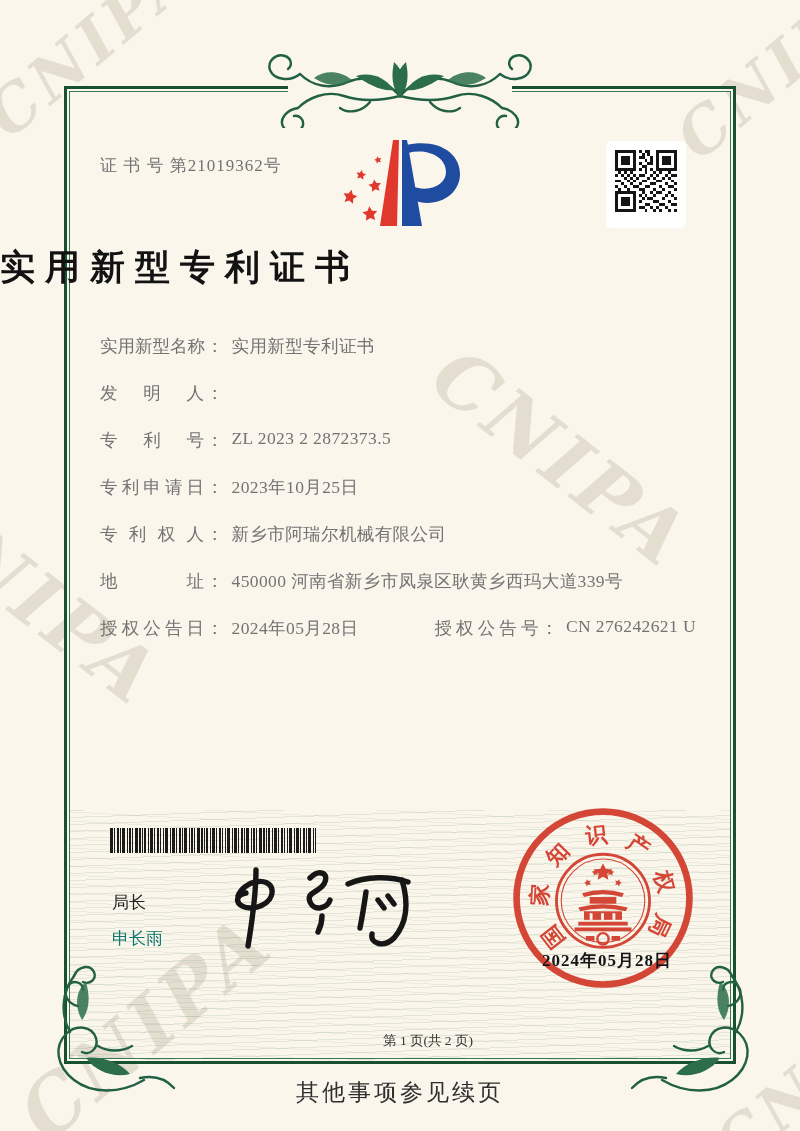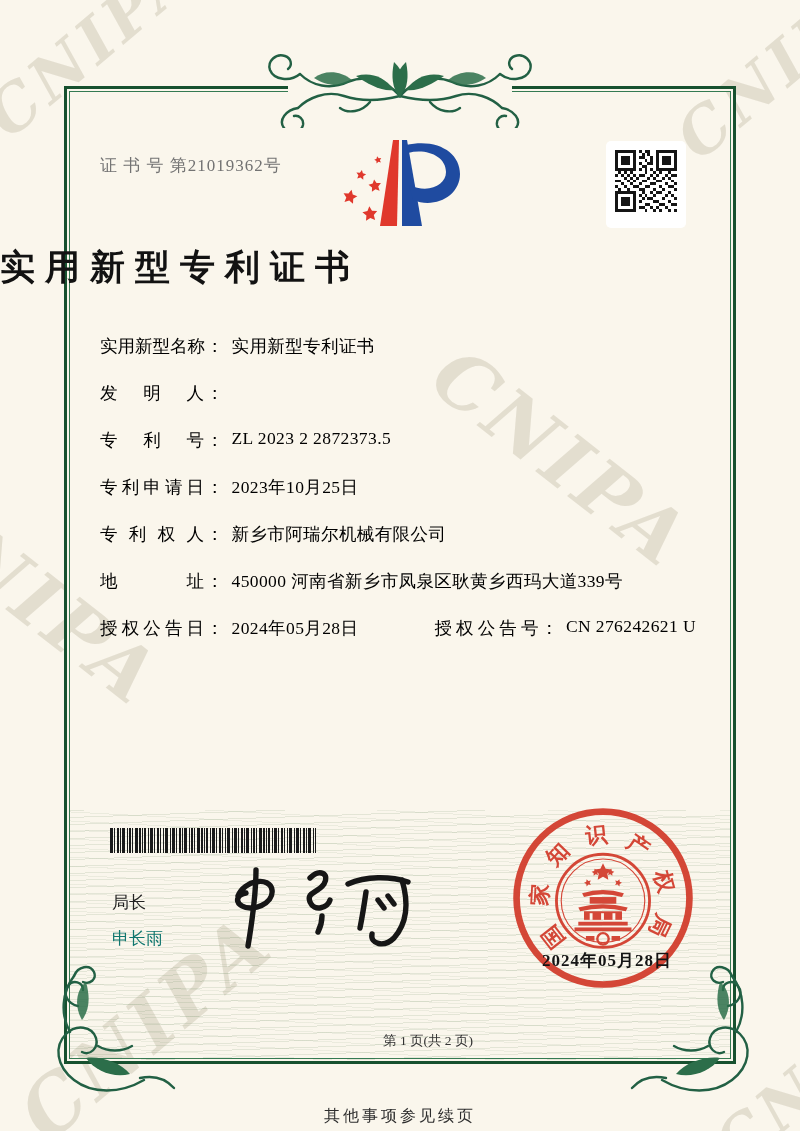--- a/index.html
+++ b/index.html
@@ -20,43 +20,43 @@
   .orn-bl{position:absolute;left:26px;top:962px;}
   .orn-br{position:absolute;left:630px;top:962px;transform:scaleX(-1);}
   
   .cert-number{position:absolute;left:100px;top:154px;font-size:17px;letter-spacing:1px;color:#737373;}
   .logo{position:absolute;left:336px;top:136px;}
   .qr-pad{position:absolute;left:606px;top:141px;width:80px;height:87px;background:#fff;border-radius:5px;}
   .qr{position:absolute;left:615px;top:150px;}
   .title{position:absolute;left:0;top:244px;width:100%;text-align:left;font-size:35px;
          font-weight:bold;letter-spacing:10px;color:#121212;}
   
-  .fields{position:absolute;left:100px;top:334px;font-size:17.5px;color:#000000;}
+  .fields{position:absolute;left:100px;top:334px;font-size:17.5px;color:#737373;}
   .frow{height:47px;display:flex;align-items:flex-start;white-space:nowrap;}
   .flabel{display:inline-block;width:104px;text-align:justify;text-align-last:justify;}
   .fcolon{margin:0 8px 0 2px;}
   .fvalue{letter-spacing:.4px;}
   .fpair2{margin-left:76px;display:flex;}
   
   .paras{position:absolute;left:92px;top:650px;width:620px;font-size:15.5px;line-height:27.5px;
          text-align:justify;color:#3a3a3a;}
   .paras p{margin:0;text-indent:2em;}
   
   .barcode{position:absolute;left:110px;top:828px;}
   .sig-title{position:absolute;left:112px;top:891px;font-family:Liberation Mono, monospace;
              font-size:17px;color:#222;text-align:center;}
   .sig-name{position:absolute;left:112px;top:927px;font-family:"Liberation Sans","DejaVu Sans",sans-serif;
             font-size:17px;color:#0f766e;}
   .signature{position:absolute;left:226px;top:856px;}
   .seal{position:absolute;left:508px;top:803px;width:190px;height:190px;}
   .seal-date{position:absolute;left:542px;top:949px;font-size:17px;font-weight:bold;color:#141414;
              letter-spacing:1px;}
   .page-number{position:absolute;left:0;top:1032px;width:100%;text-align:center;font-size:13.5px;color:#333;padding-left:28px;}
-  .continuation{position:absolute;left:0;top:1077px;width:100%;text-align:center;font-size:16px;
-                letter-spacing:3px;color:#2e2e2e;margin-top:29px;}
+  .continuation{position:absolute;left:0;top:1077px;width:100%;text-align:center;font-size:23px;
+                letter-spacing:3px;color:#2e2e2e;}
   .green{stroke:#226044;fill:none;stroke-width:2.4;stroke-linecap:round;}
   .leaf{fill:#2c6e4a;stroke:none;}
 </style>
 </head>
 <body>
 
 <div class="page">
 
   <svg width="0" height="0" style="position:absolute">
     <defs>

